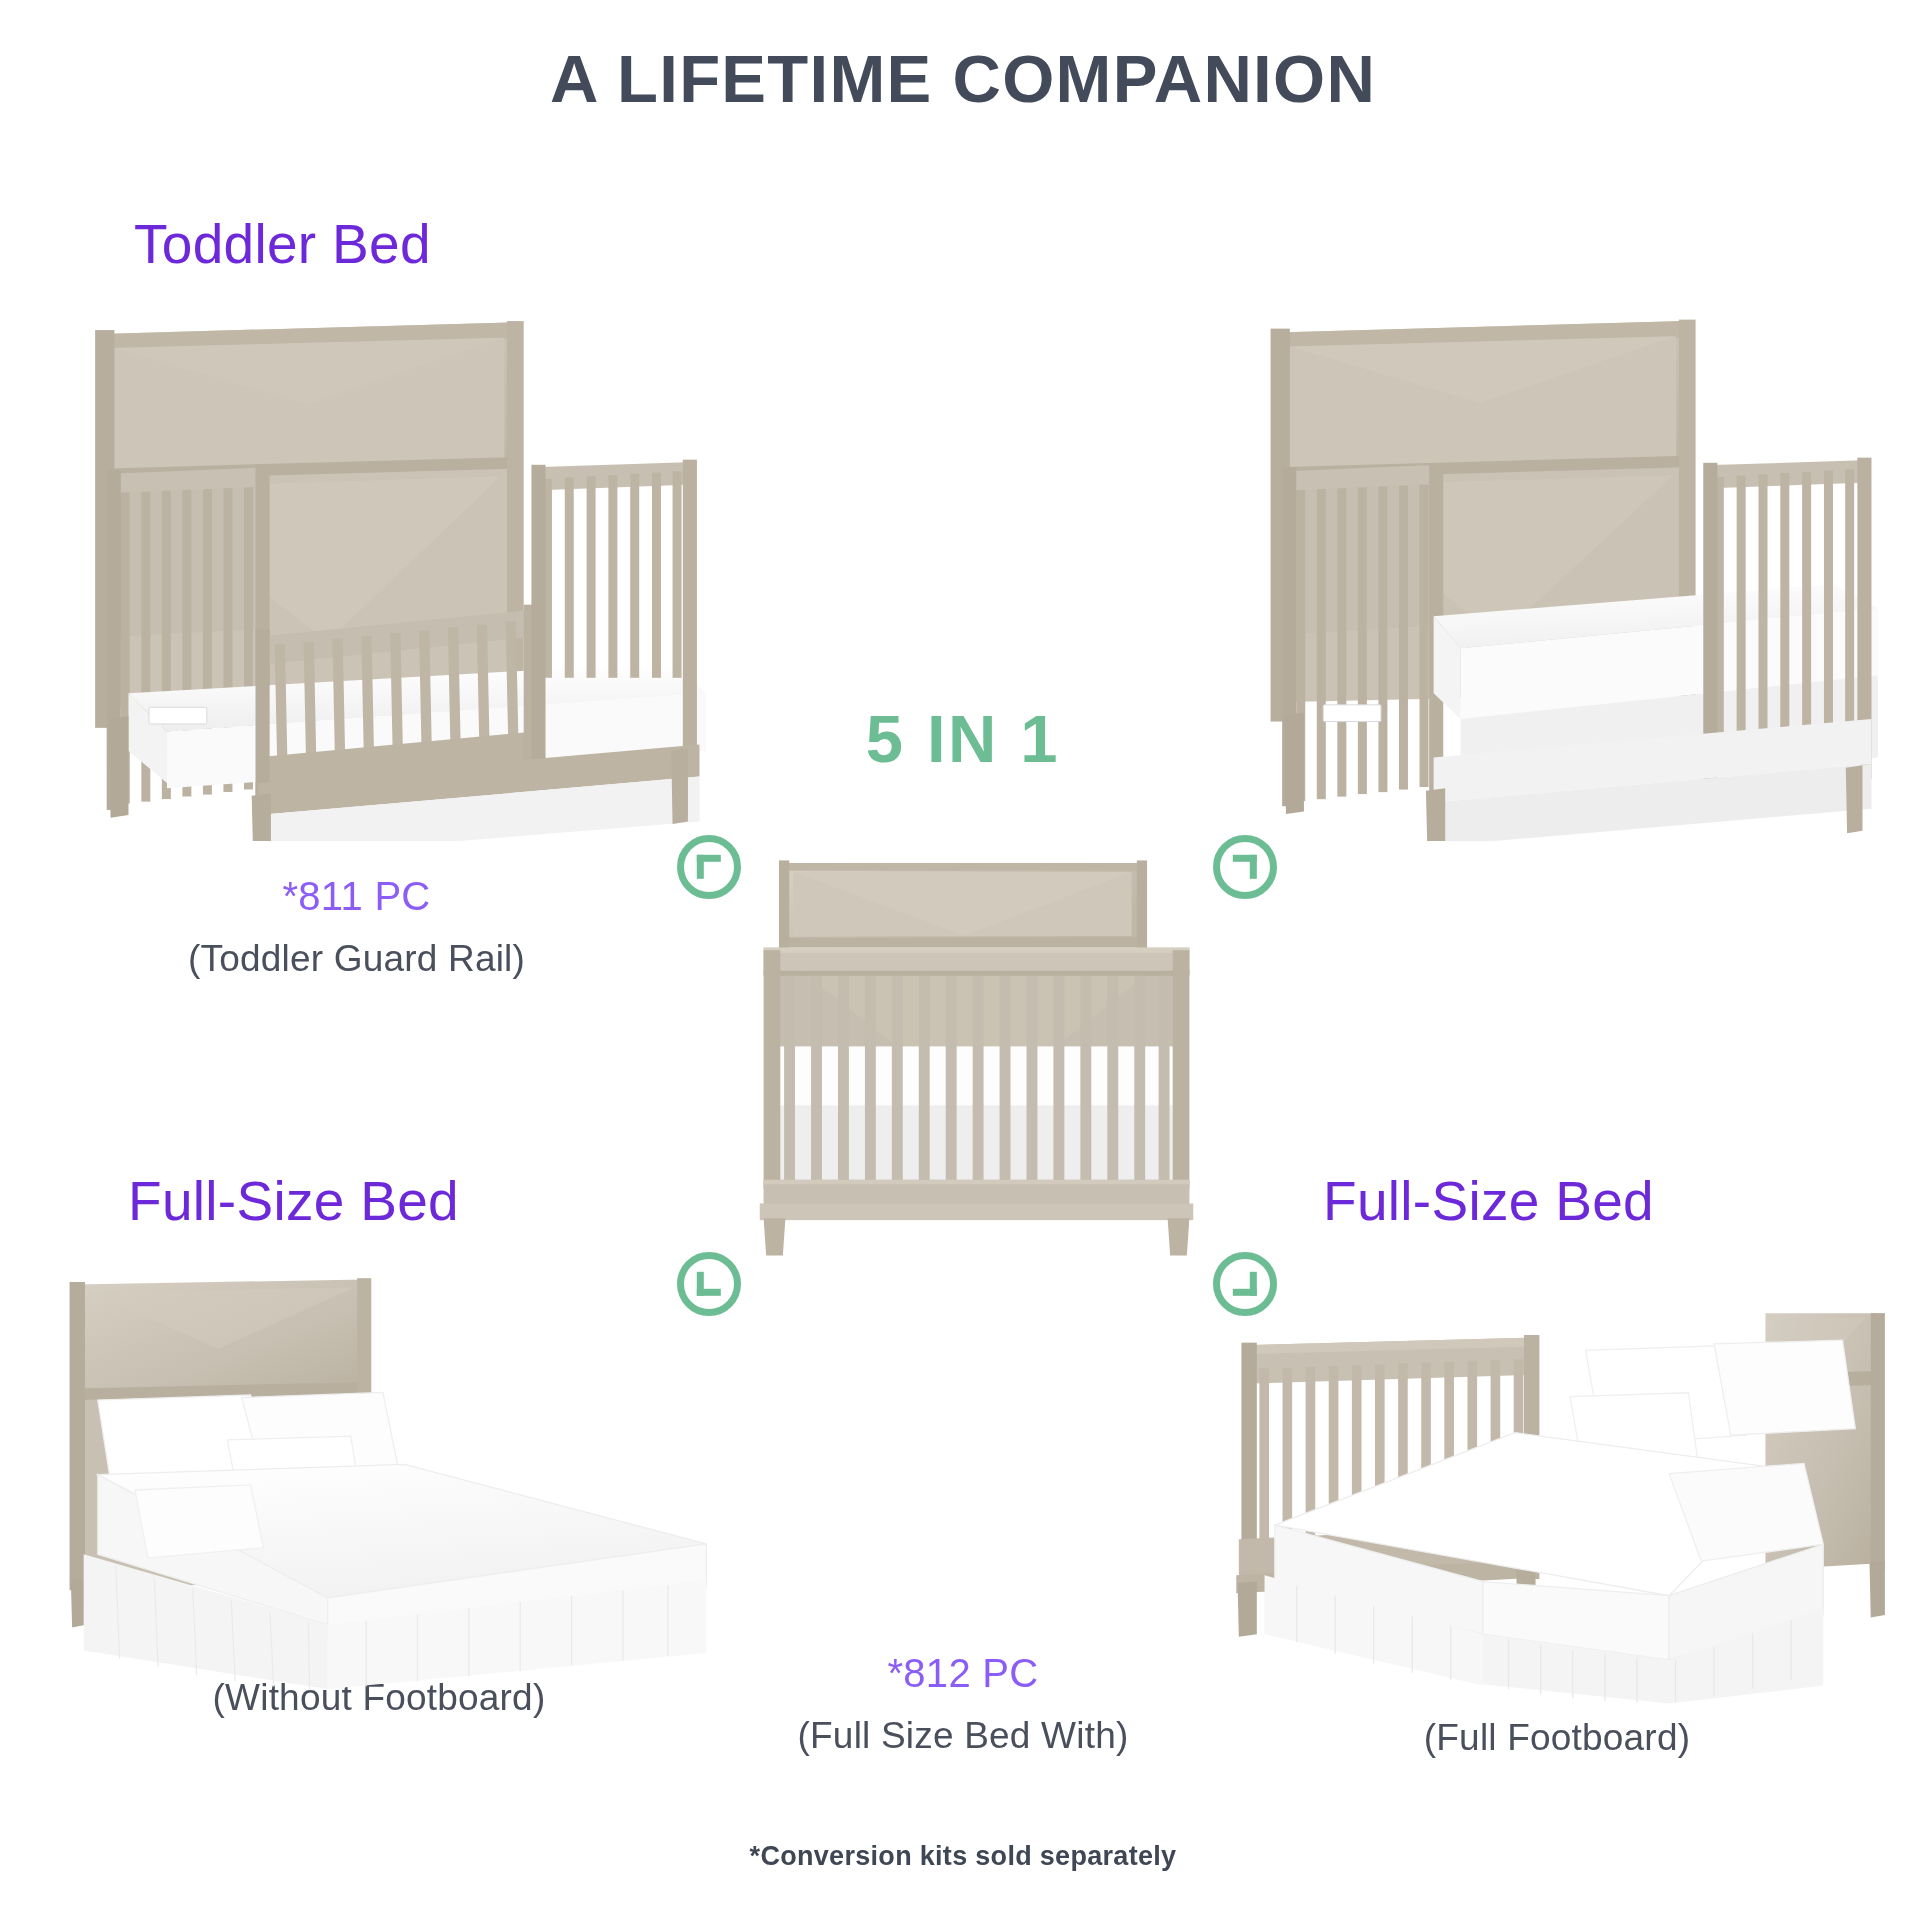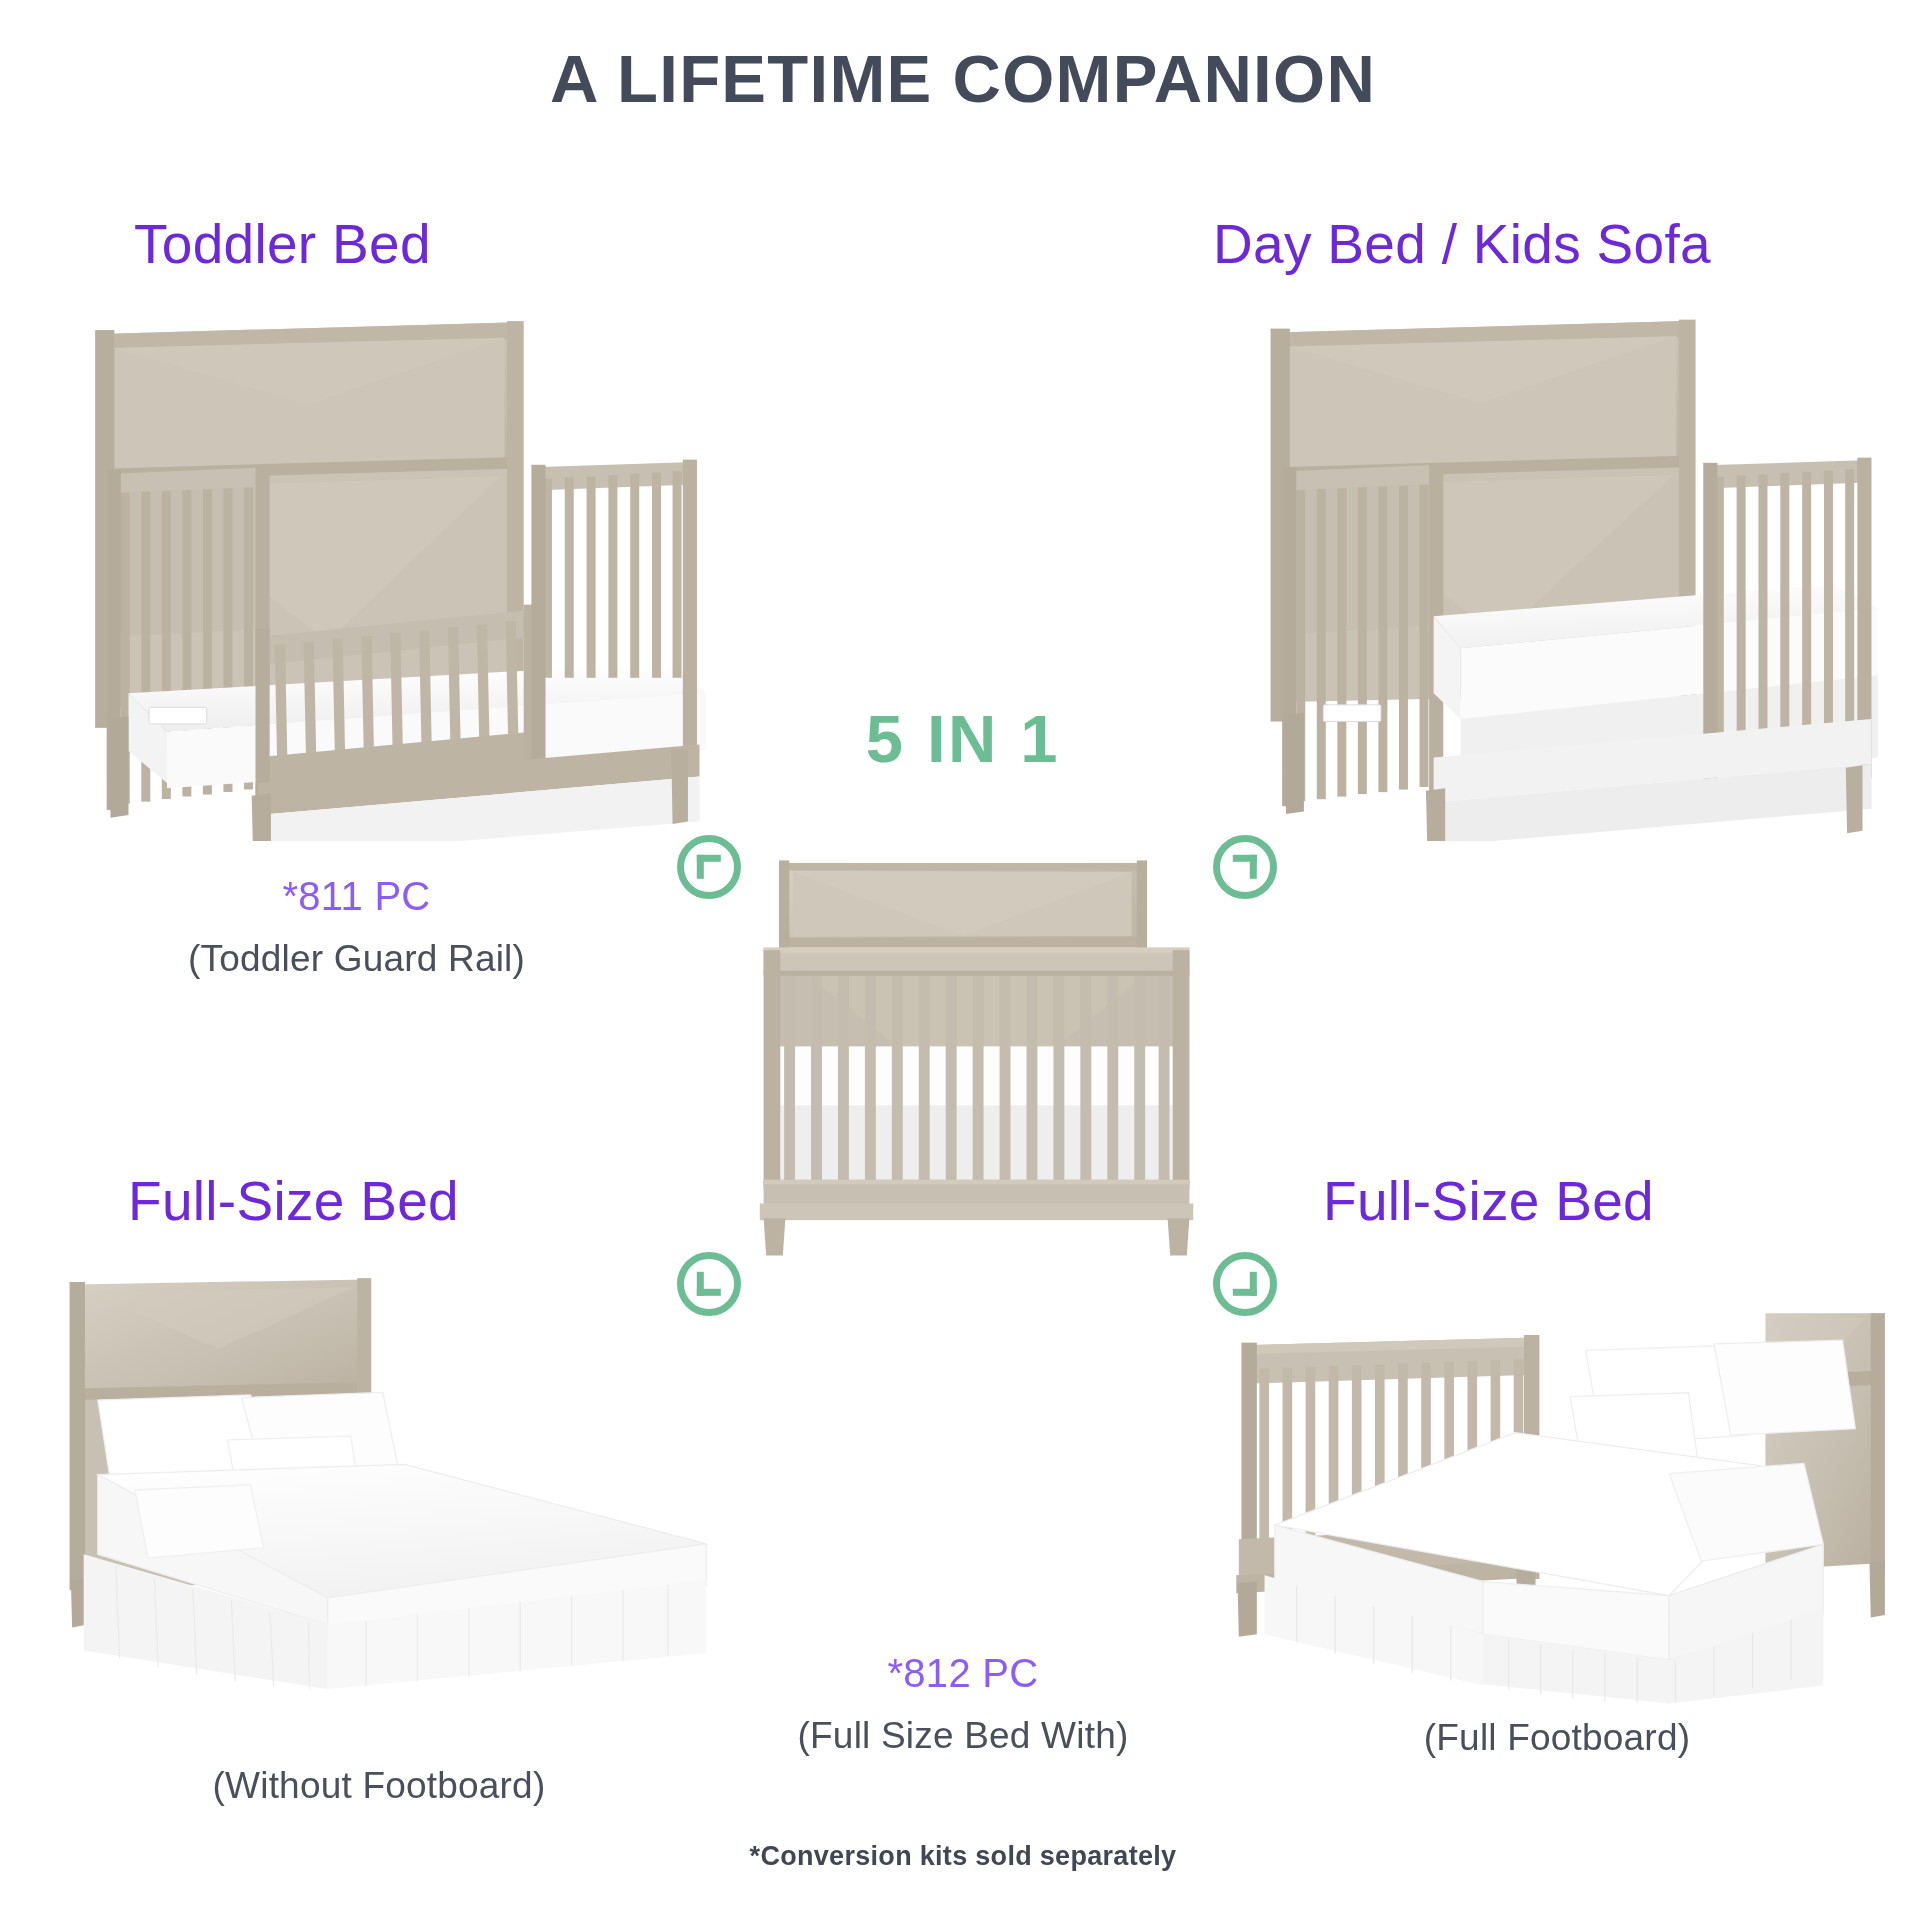--- a/index.html
+++ b/index.html
@@ -64,21 +64,21 @@
     display: block;
     font-size: 37px;
     font-weight: 300;
     color: #4a4f5c;
     margin-top: 19px;
     letter-spacing: 0.2px;
   }
 
   #cap-toddler { top: 874px; left: 0;    width: 713px; }
   #cap-center  { top: 1651px; left: 642px; width: 642px; }
-  #cap-wo      { top: 1746px; left: 0;    width: 758px; }
+  #cap-wo      { top: 1658px; left: 0;    width: 758px; }
   #cap-w       { top: 1698px; left: 1188px; width: 738px; }
 
   .badge-5in1 {
     position: absolute;
     top: 700px;
     left: 0;
     width: 1926px;
     text-align: center;
     font-size: 67px;
     font-weight: 700;
@@ -151,21 +151,20 @@
   .product svg { display: block; width: 100%; height: 100%; }
 </style>
 </head>
 <body>
 
 <div id="page">
 
   <div class="title">A LIFETIME COMPANION</div>
 
   <div class="section-label" id="label-toddler">Toddler Bed</div>
-  <div class="section-label" id="label-daybed">Day Bed / Kids Sofa</div>
   <div class="section-label" id="label-full-wo">Full-Size Bed</div>
   <div class="section-label" id="label-full-w">Full-Size Bed</div>
 
   <div class="badge-5in1">5 IN 1</div>
 
   <div class="corner-icon c-tl" id="icon-tl">
       <span class="bracket"></span>
     </div>
   <div class="corner-icon c-tr" id="icon-tr">
       <span class="bracket"></span>

